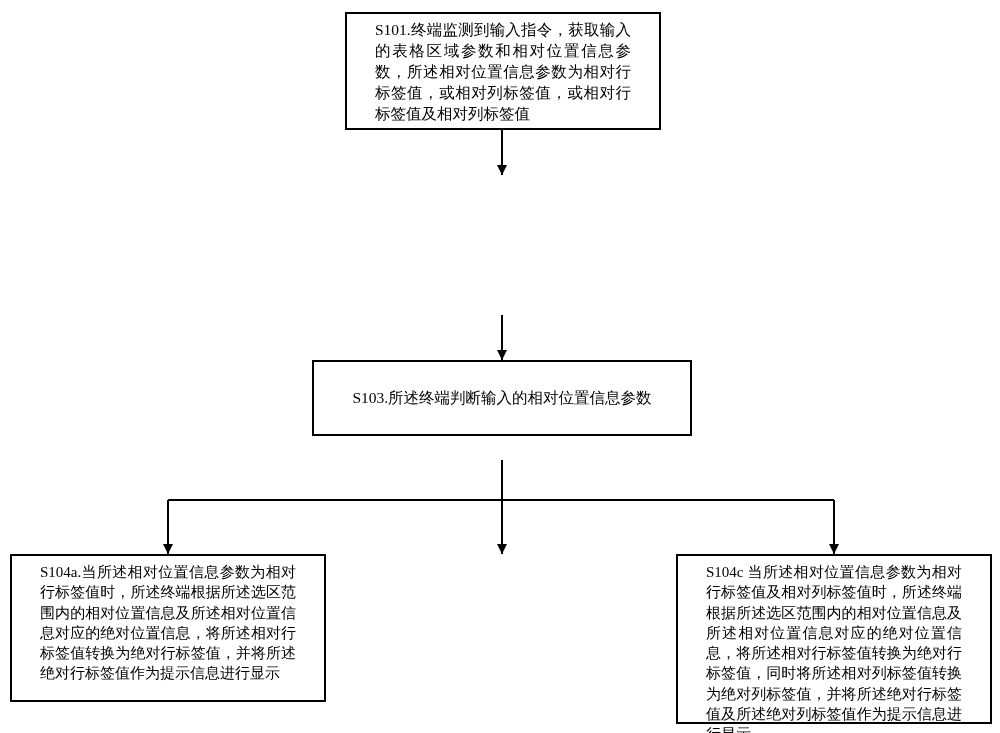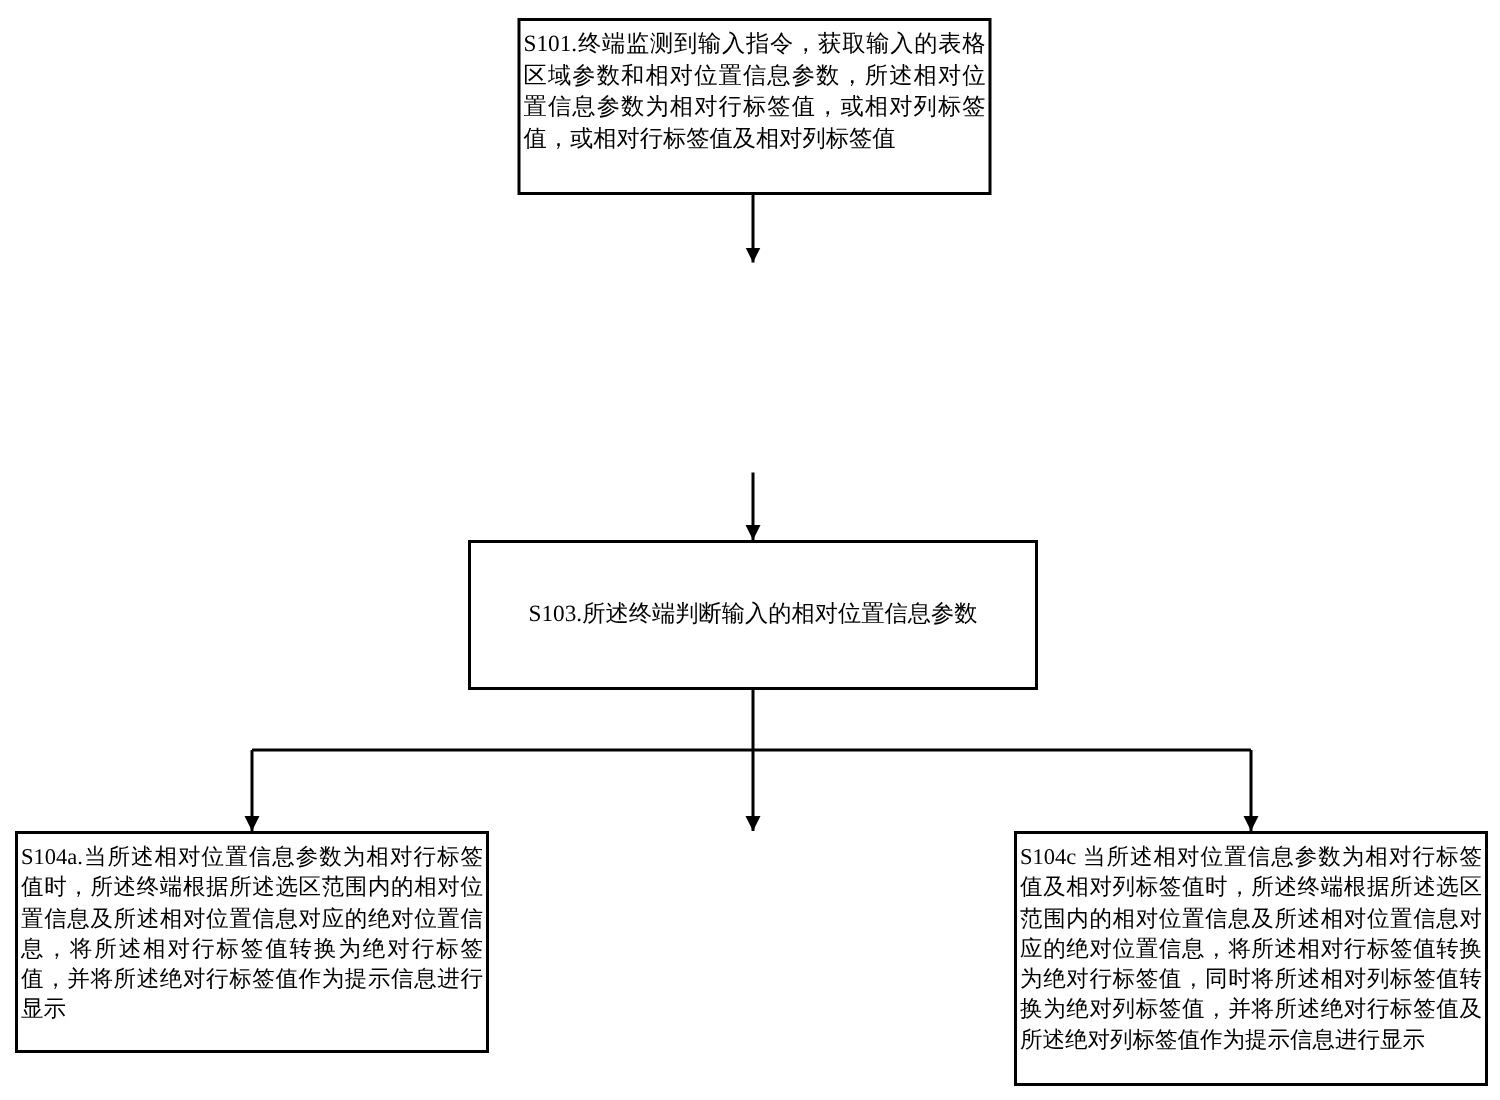--- a/index.html
+++ b/index.html
@@ -13,21 +13,21 @@
   .canvas {
     position: relative;
     width: 1000px;
     height: 733px;
   }
   .box {
     position: absolute;
     border: 2px solid #000;
     background: #fff;
     box-sizing: border-box;
-    padding: 6px 2px;
+    padding: 6px 28px;
     font-size: 15.5px;
     line-height: 1.35;
     text-align: justify;
     text-justify: inter-ideograph;
     color: #000;
   }
   .box.center-text {
     display: flex;
     align-items: center;
     justify-content: center;
@@ -42,21 +42,21 @@
   }
 </style>
 </head>
 <body>
 
 <div class="canvas">
 
   <div class="box" style="left:345px; top:12px; width:316px; height:118px;">S101.终端监测到输入指令，获取输入的表格区域参数和相对位置信息参数，所述相对位置信息参数为相对行标签值，或相对列标签值，或相对行标签值及相对列标签值</div>
 
 
-  <div class="box center-text" style="left:312px; top:360px; width:380px; height:100px;">
+  <div class="box center-text" style="left:312px; top:360px; width:380px; height:76px;">
     <span>S103.所述终端判断输入的相对位置信息参数</span>
   </div>
 
   <div class="box" style="left:10px; top:554px; width:316px; height:148px; font-size:15px;">S104a.当所述相对位置信息参数为相对行标签值时，所述终端根据所述选区范围内的相对位置信息及所述相对位置信息对应的绝对位置信息，将所述相对行标签值转换为绝对行标签值，并将所述绝对行标签值作为提示信息进行显示</div>
 
 
   <div class="box" style="left:676px; top:554px; width:316px; height:170px; font-size:15px;">S104c 当所述相对位置信息参数为相对行标签值及相对列标签值时，所述终端根据所述选区范围内的相对位置信息及所述相对位置信息对应的绝对位置信息，将所述相对行标签值转换为绝对行标签值，同时将所述相对列标签值转换为绝对列标签值，并将所述绝对行标签值及所述绝对列标签值作为提示信息进行显示</div>
 
   <svg class="arrows">
     <defs>

